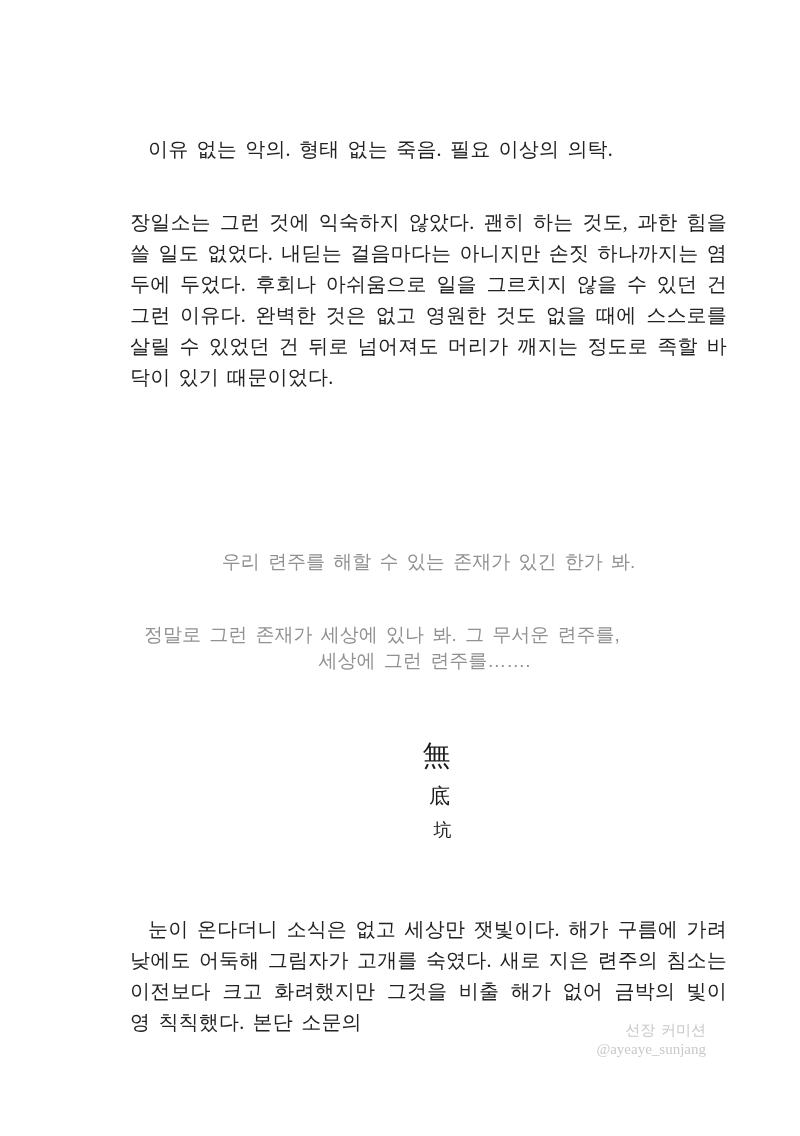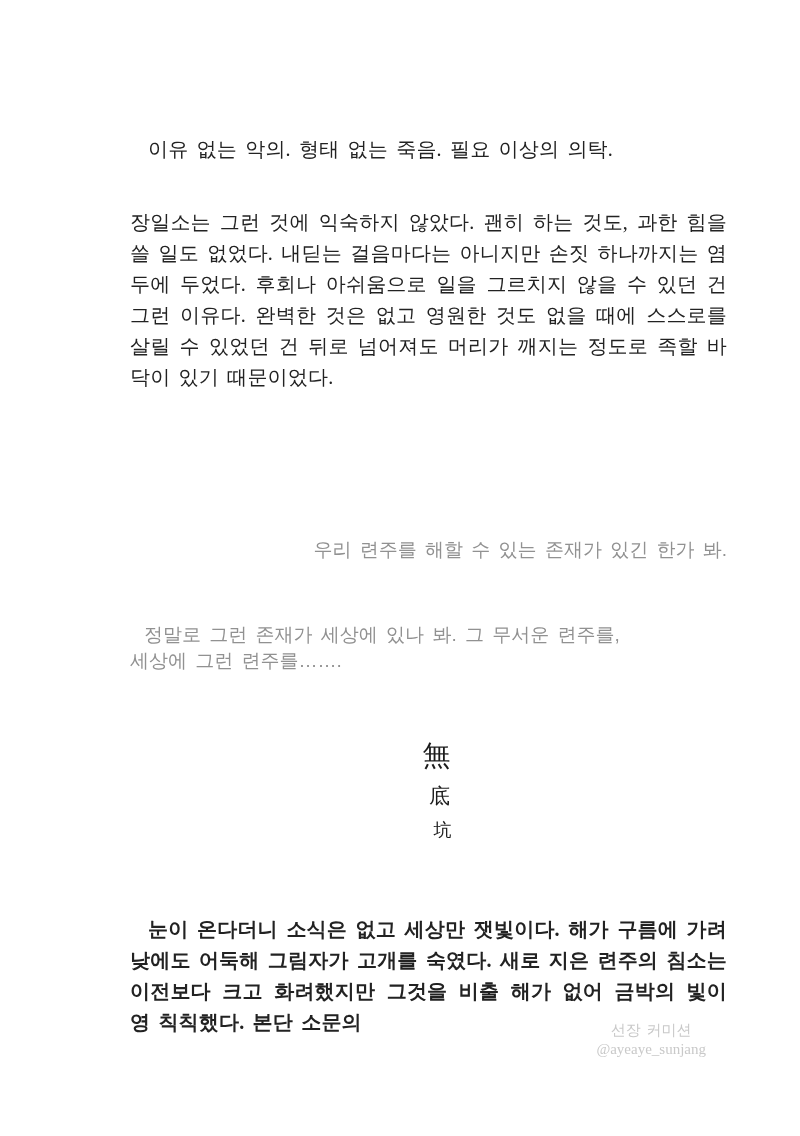--- a/index.html
+++ b/index.html
@@ -32,41 +32,41 @@
   .paragraph-2   { top: 382px; }
   .muted { color: #919191; }
   .sans  { font-family: "Liberation Sans", "DejaVu Sans", sans-serif; }
   .quote {
     font-size: 19px;
     line-height: 24px;
     color: #919191;
     font-family: "Liberation Sans", "DejaVu Sans", sans-serif;
     word-spacing: 3px;
   }
-  .quote-left   { top: 538px; text-align: right; }
+  .quote-left   { top: 550px; text-align: center; }
   .quote-center { top: 623px; text-align: left; padding-left: 14px; }
-  .quote-right  { top: 649px; text-align: left; padding-right: 8px; }
+  .quote-right  { top: 649px; text-align: center; padding-right: 8px; }
   .chapter-title {
     position: absolute;
     left: 103px;
     width: 597px;
     top: 742px;
     text-align: center;
     color: #1b1b1b;
   }
   .chapter-char { position: relative; }
   .chapter-char-1 { font-size: 28px; line-height: 28px; left: 8px;  }
   .chapter-char-2 { font-size: 21px; line-height: 21px; left: 11px; margin-top: 16px; }
   .chapter-char-3 { font-size: 18px; line-height: 18px; left: 14px; margin-top: 14px; }
-  .paragraph-3 { top: 914px; font-weight: bold; }
+  .paragraph-3 { top: 914px; }
   .watermark {
     position: absolute;
     right: 105px;
     top: 1021px;
-    text-align: center;
+    text-align: right;
     color: #c9c9c9;
     font-size: 15px;
     line-height: 19px;
     word-spacing: 2px;
   }
 </style>
 </head>
 <body>
 
 <div class="page">

